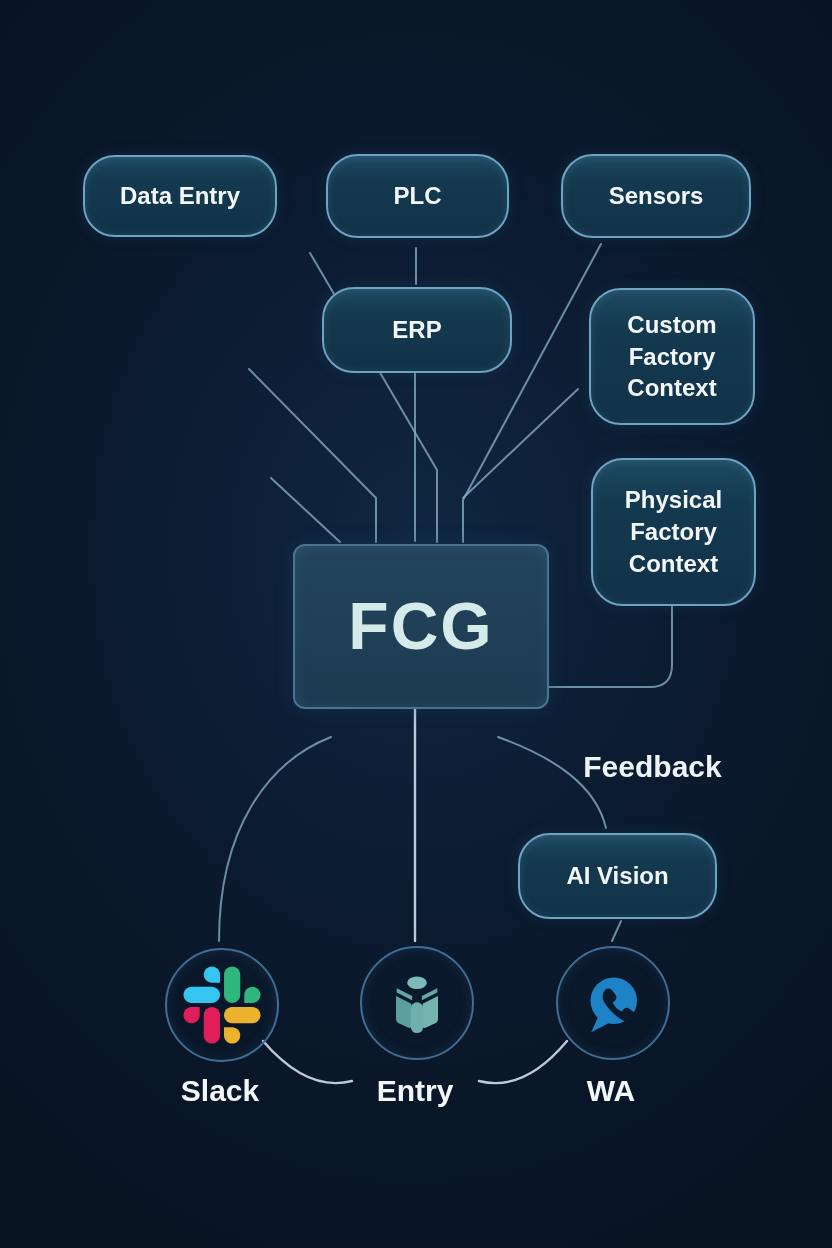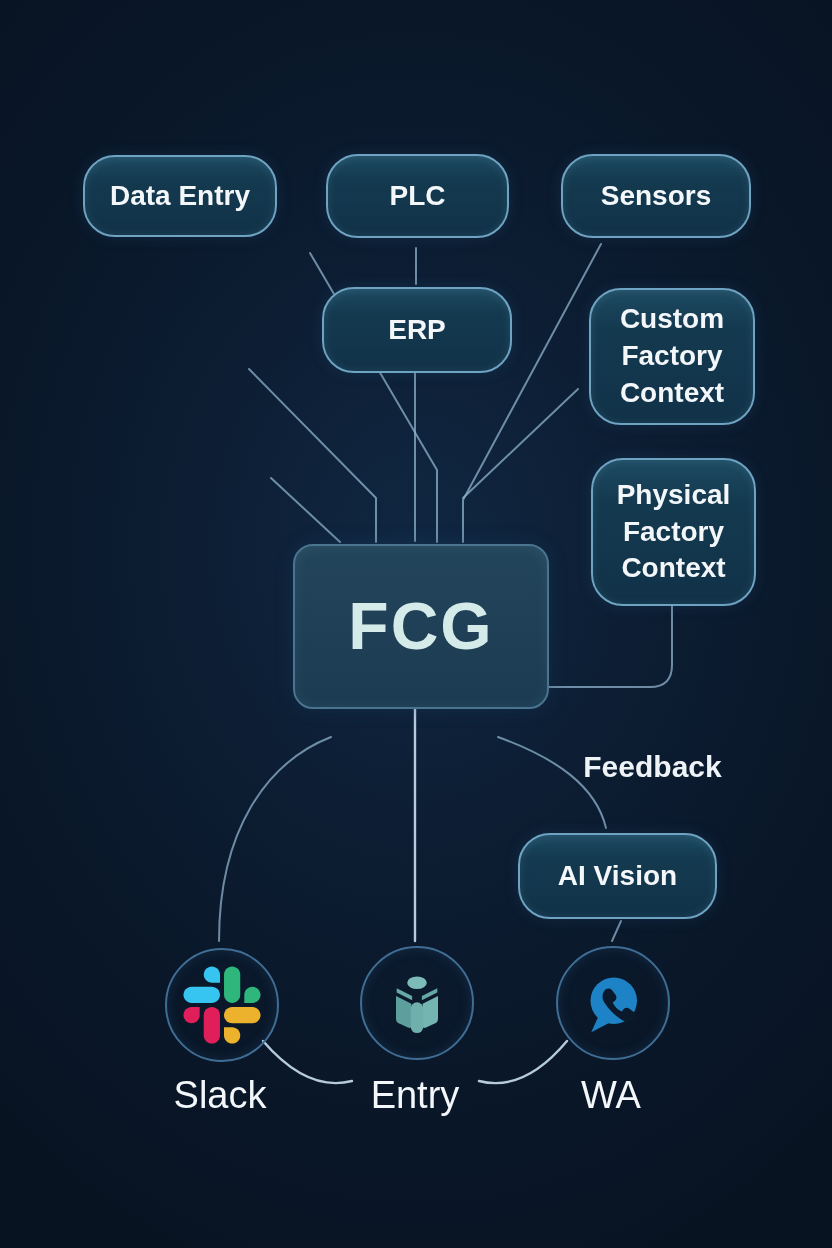--- a/index.html
+++ b/index.html
@@ -9,37 +9,37 @@
     background:radial-gradient(ellipse 620px 760px at 50% 44%, #102741 0%, #0b1a2e 52%, #081322 100%);
   }
   svg.connectors{position:absolute;left:0;top:0;width:832px;height:1248px;}
   .edge{stroke:#8fb3cc;stroke-width:2;fill:none;stroke-linecap:round;opacity:.75;}
   .edge-bright{stroke:#c9dfef;stroke-width:2.4;fill:none;stroke-linecap:round;opacity:.9;}
   .node{
     position:absolute;display:flex;align-items:center;justify-content:center;
     background:linear-gradient(180deg,#1d4a62 0%,#143a50 28%,#113248 100%);
     border:2px solid #6fa3c2;border-radius:32px;
     box-shadow:inset 0 1px 10px rgba(140,200,230,.14), 0 0 14px rgba(40,90,130,.25);
-    color:#f3f7fa;font-weight:700;font-size:28px;line-height:1.32;text-align:center;
+    color:#f3f7fa;font-weight:700;font-size:24px;line-height:1.32;text-align:center;
   }
   .node span{display:block;white-space:pre-line;}
   .node-center{
     background:linear-gradient(180deg,#23455b 0%,#1b3b51 100%);
-    border:2px solid #4a748f;border-radius:20px;
+    border:2px solid #4a748f;border-radius:12px;
     color:#d5ebe9;font-size:66px;letter-spacing:2px;
     box-shadow:inset 0 1px 14px rgba(150,210,230,.10), 0 0 18px rgba(30,70,110,.3);
   }
   .edge-label{
     position:absolute;color:#eef3f7;font-weight:700;font-size:30px;line-height:1.25;
     text-align:center;white-space:pre-line;
   }
   .channel{position:absolute;width:110px;height:110px;border:2.5px solid #3f6d94;border-radius:50%;
     display:flex;align-items:center;justify-content:center;
     box-shadow:0 0 12px rgba(50,100,140,.25) inset;}
-  .channel-label{position:absolute;color:#f3f7fa;font-weight:400;font-size:38px;text-align:center;width:160px;}
+  .channel-label{position:absolute;color:#f3f7fa;font-weight:700;font-size:30px;text-align:center;width:160px;}
 </style>
 </head>
 <body>
 
 <div class="stage">
 
   <svg class="connectors" viewBox="0 0 832 1248">
     <path class="edge" d="M416,248 L416,284"></path>
     <path class="edge" d="M415,372 L415,541"></path>
     <path class="edge" d="M310,253 L437,470 L437,542"></path>

